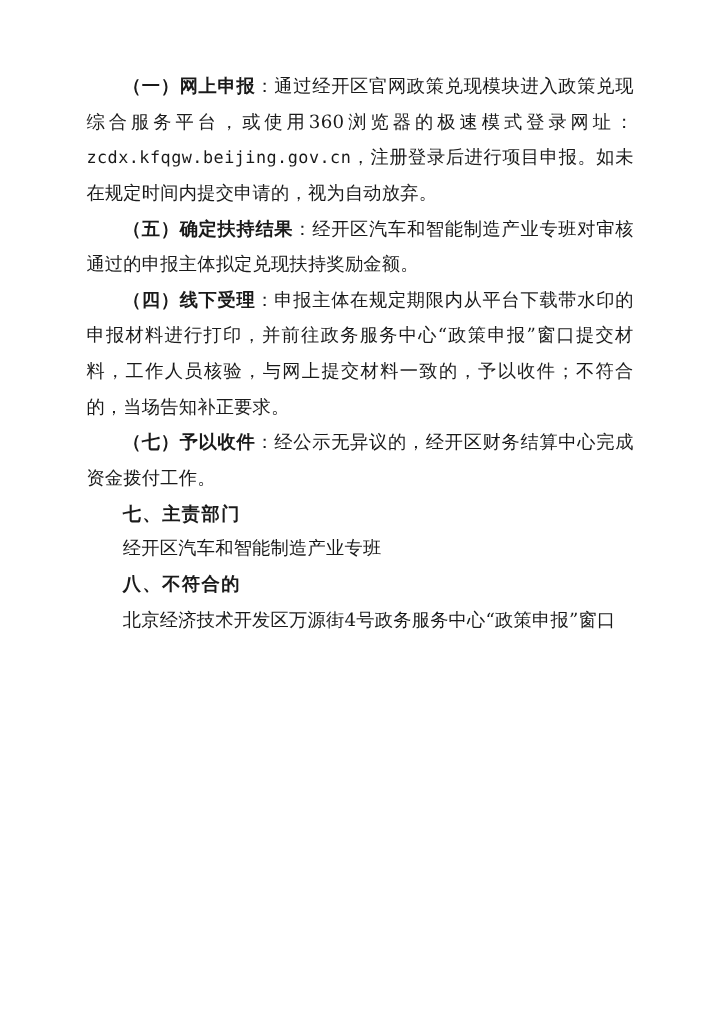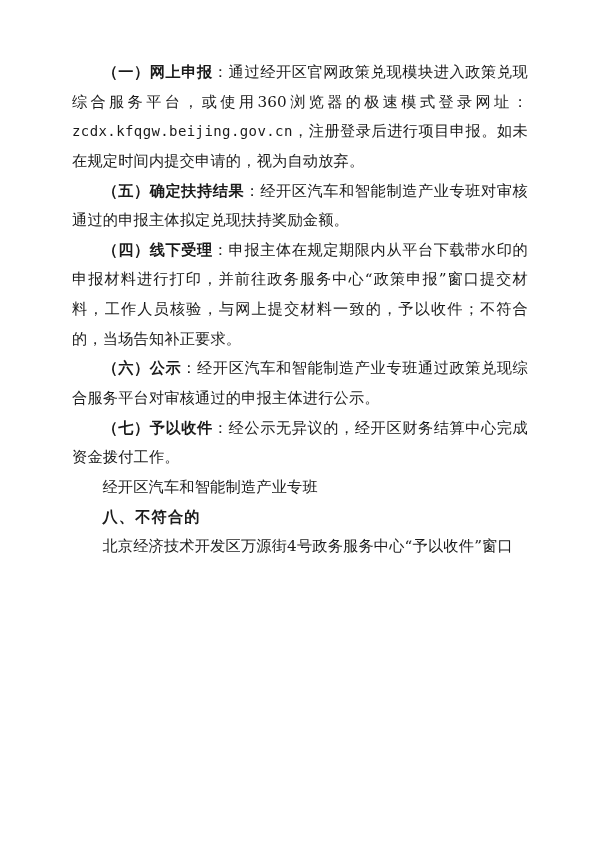--- a/index.html
+++ b/index.html
@@ -58,25 +58,25 @@
   <div class="doc-body">
 
     <p class="para"><span class="b">（一）</span><span class="b">网上申报</span><span>：通过经开区官网政策兑现模块进入政策兑现综合服务平台，或使用360浏览器的极速模式登录网址：</span><span class="mono nowrap">zcdx.kfqgw.beijing.gov.cn</span><span>，注册登录后进行项目申报。如未在规定时间内提交申请的，视为自动放弃。</span></p>
 
 
 
     <p class="para"><span class="b">（五）</span><span class="b">确定扶持结果</span><span>：经开区汽车和智能制造产业专班对审核通过的申报主体拟定兑现扶持奖励金额。</span></p>
 
     <p class="para"><span class="b">（四）</span><span class="b">线下受理</span><span>：申报主体在规定期限内从平台下载带水印的申报材料进行打印，并前往政务服务中心“政策申报”窗口提交材料，工作人员核验，与网上提交材料一致的，予以收件；不符合的，当场告知补正要求。</span></p>
 
-    <p class="para"><span class="b">（六）</span><span class="b">公示</span><span>：经开区汽车和智能制造产业专班通过政策兑现综合服务平台对审核通过的申报主体进行公示。</span></p>
 
     <p class="para"><span class="b">（七）</span><span class="b">予以收件</span><span>：经公示无异议的，经开区财务结算中心完成资金拨付工作。</span></p>
 
+    <p class="heading">七、主责部门</p>
 
     <p class="para">经开区汽车和智能制造产业专班</p>
 
     <p class="heading">八、不符合的</p>
 
-    <p class="para">北京经济技术开发区万源街4号政务服务中心“予以收件”窗口</p>
+    <p class="para">北京经济技术开发区万源街4号政务服务中心“政策申报”窗口</p>
 
   </div>
 </div>
 
 </body></html>

